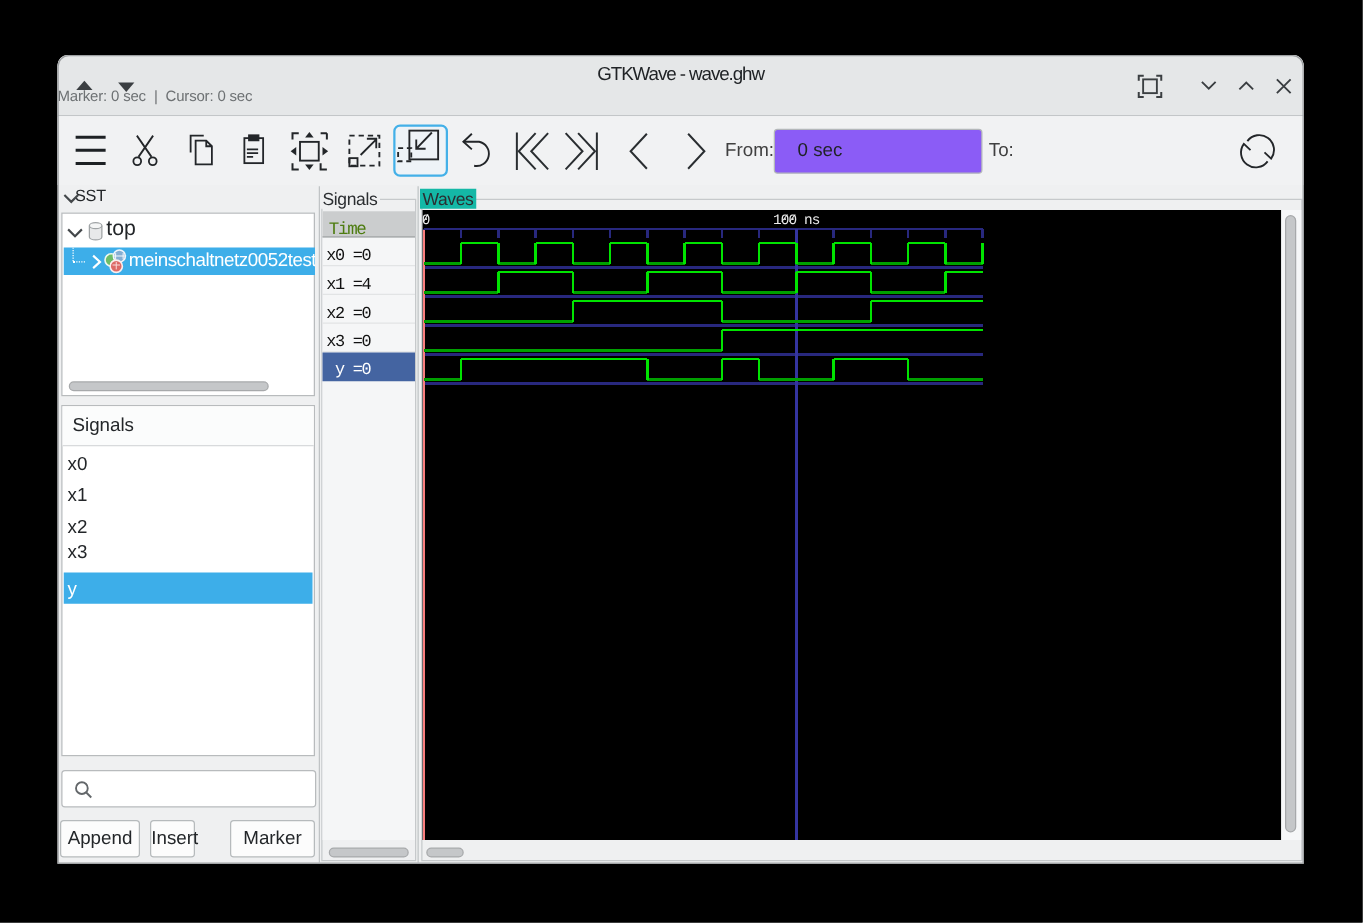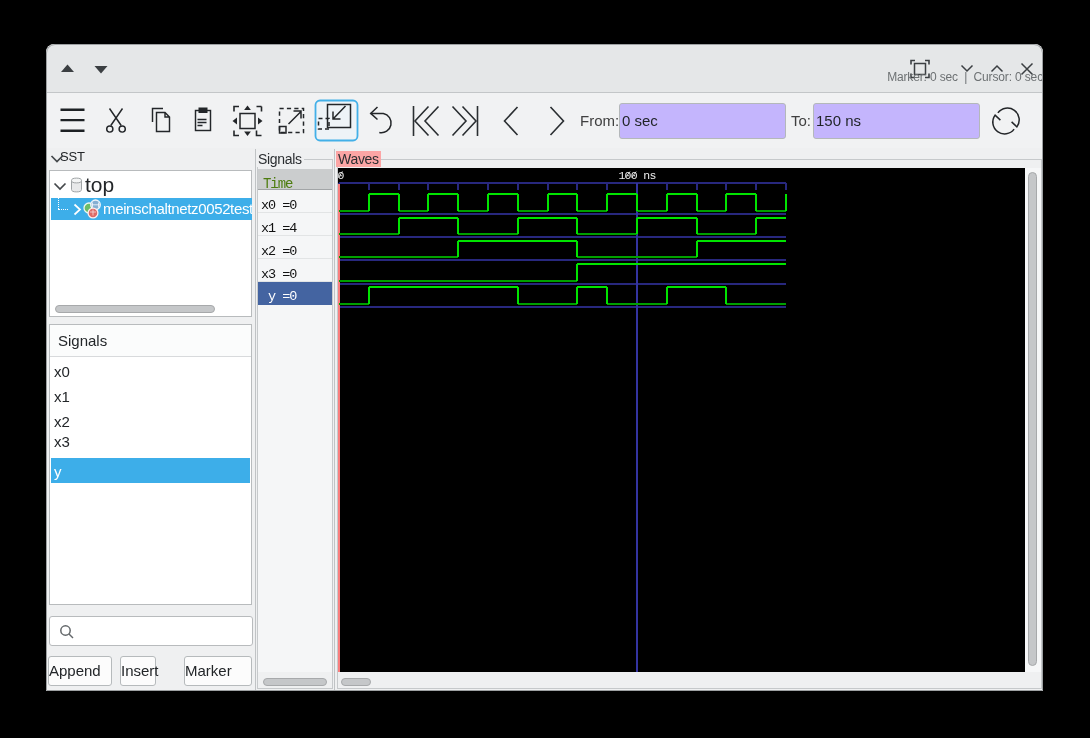--- a/index.html
+++ b/index.html
@@ -5,52 +5,53 @@
  font-family:"Liberation Sans",sans-serif;}
 #win{position:absolute;left:46px;top:44px;width:997px;height:647px;
  background:#eff0f1;border-radius:9px 9px 0 0;}
 #winborder{position:absolute;left:0;top:0;width:997px;height:647px;
  border:1px solid #9da0a2;border-radius:9px 9px 0 0;z-index:50;pointer-events:none}
 .abs{position:absolute}
 #titlebar{position:absolute;left:0;top:0;width:997px;height:49px;background:#e5e7e8;
  border-radius:8px 8px 0 0;border-bottom:1px solid #c3c6c8}
 #wtitle{position:absolute;left:0;top:7px;width:997px;text-align:center;
  font-size:15px;letter-spacing:-0.85px;color:#202326}
-#wsub{position:absolute;left:0;top:26px;width:997px;text-align:right;
+#wsub{position:absolute;left:0;top:26px;width:997px;text-align:left;
  font-size:12px;letter-spacing:-0.15px;color:#6d7173}
 #toolbar{position:absolute;left:0;top:49px;width:997px;height:55px;background:#f1f2f3}
-.entry{position:absolute;height:36px;background:#c4b5fd;border:1px solid #b4b8ba;
- border-radius:3px;font-size:15px;color:#1f2326;line-height:34px;padding-left:2px}
+.entry{position:absolute;height:36px;background:#8b5cf6;border:1px solid #b4b8ba;
+ border-radius:3px;font-size:15px;color:#1f2326;line-height:34px;padding-left:18px}
 .tlab{position:absolute;font-size:15px;color:#404040;top:19px}
 #panes{position:absolute;left:0;top:104px;width:997px;height:543px}
 .vsep{position:absolute;top:1px;width:1px;height:541px;background:#c0c3c5}
 .box{position:absolute;background:#fff;border:1px solid #b8bbbd}
 .flabel{position:absolute;font-size:14px;letter-spacing:-0.3px;color:#2b2e31}
 .frame{position:absolute;border:1px solid #c6c9cb}
 .srow{position:absolute;font-size:15px;color:#232629;left:4px}
 .btn{position:absolute;height:30px;background:#fcfcfc;border:1px solid #b6babc;
- border-radius:3px;font-size:15px;color:#232629;text-align:left;line-height:28px;top:508px}
+ border-radius:3px;font-size:15px;color:#232629;text-align:center;line-height:28px;top:508px}
 .thumb{position:absolute;background:#c5c7c9;border:1px solid #a7a9ab;border-radius:4px}
 .sig{position:absolute;left:0;width:72px;height:23px;font-size:13.5px;letter-spacing:-1.05px;
  color:#111;line-height:23px;white-space:pre;font-family:"Liberation Mono",monospace}
 </style></head><body>
 <div id="win">
 <div id="winborder"></div>
 <div id="titlebar">
 <svg class="abs" style="left:0;top:0" width="995" height="49" viewBox="0 0 995 49">
  <path d="M15 28 L28 28 L21.5 20.5 Z" fill="#3b3f42"></path>
  <path d="M48.5 22 L61.5 22 L55 29.5 Z" fill="#3b3f42"></path>
  <g fill="none" stroke="#3b3f42" stroke-width="1.5">
   <rect x="868.5" y="19.5" width="11" height="11"></rect>
   <path d="M865 20.5 v-4 h4 M879 16.5 h4 v4 M883 29.5 v4 h-4 M869 33.5 h-4 v-4" stroke-width="1.6"></path>
   <path d="M915.5 21.5 L921 27 L926.5 21.5"></path>
   <path d="M945.5 27.5 L951 22 L956.5 27.5"></path>
   <path d="M975.5 19.5 L986.5 30.5 M986.5 19.5 L975.5 30.5"></path>
  </g>
 </svg>
+<div id="wtitle">GTKWave - wave.ghw</div>
 <div id="wsub">Marker: 0 sec&nbsp; | &nbsp;Cursor: 0 sec</div>
 </div>
 <div id="toolbar">
 <svg class="abs" style="left:0;top:0" width="995" height="55" viewBox="0 0 995 55">
  <rect x="269.5" y="7.5" width="42" height="40" rx="4.5" fill="#eef3f7" stroke="#43b0e8" stroke-width="1.8"></rect>
  <g fill="none" stroke="#1d2124" stroke-width="2.4">
   <path d="M14.5 16.7H38.5 M14.5 27.1H38.5 M14.5 37.7H38.5"></path>
  </g>
  <g fill="none" stroke="#232629" stroke-width="1.45">
   <path d="M63.5 15.5 L75.2 32.5 M76.5 15.5 L64.8 32.5"></path>
@@ -95,40 +96,39 @@
   <path d="M504.5 14 L517.5 28 L504.5 42"></path>
  </g>
  <g fill="none" stroke="#232629" stroke-width="1.5">
   <path d="M951.9 19.9 A11.5 11.5 0 0 1 970.9 33.9 L965.6 28.9"></path>
   <path d="M968.1 36.1 A11.5 11.5 0 0 1 949.1 22.1 L954.4 27.1"></path>
  </g>
 </svg>
 <div class="tlab" style="left:534px">From:</div>
 <div class="entry" style="left:573px;top:10px;width:167px">0 sec</div>
 <div class="tlab" style="left:745px">To:</div>
-<div class="entry" style="left:767px;top:10px;width:167px">150 ns</div>
 </div>
 <div id="panes">
 <div class="vsep" style="left:209px"></div>
 <div class="vsep" style="left:288px"></div>
 
 <svg class="abs" style="left:4px;top:6px" width="14" height="10" viewBox="0 0 14 10">
  <path d="M1.5 2 L7 7.5 L12.5 2" fill="none" stroke="#44484b" stroke-width="1.7"></path>
       </svg>
 <div class="abs" style="left:14px;top:1px;font-size:13px;letter-spacing:-0.2px;color:#232629">SST</div>
 
 <div class="box" style="left:3px;top:22px;width:203px;height:147px">
  <svg class="abs" style="left:3px;top:10px" width="14" height="11" viewBox="0 0 14 11">
   <path d="M1.5 2.5 L7 8 L12.5 2.5" fill="none" stroke="#44484b" stroke-width="1.7"></path>
         </svg>
  <svg class="abs" style="left:19px;top:5px" width="15" height="18" viewBox="0 0 15 18">
   <path d="M2.5 4.5 v9 a5 2.4 0 0 0 10 0 v-9" fill="#e8e9ea" stroke="#9fa3a5" stroke-width="1"></path>
   <ellipse cx="7.5" cy="4.5" rx="5" ry="2.4" fill="#f4f5f5" stroke="#9fa3a5" stroke-width="1"></ellipse>
         </svg>
- <div class="abs" style="left:35px;top:2px;font-size:21px;color:#232629">top</div>
+ <div class="abs" style="left:35px;top:2px;font-size:17px;color:#232629">top</div>
  <div class="abs" style="left:1px;top:27px;width:201px;height:22px;background:#3daee9;overflow:hidden">
   <div class="abs" style="left:7px;top:0px;width:1px;height:11px;border-left:1px dotted #fff"></div>
   <div class="abs" style="left:7px;top:11px;width:10px;height:1px;border-top:1px dotted #fff"></div>
   <svg class="abs" style="left:21px;top:5px" width="10" height="13" viewBox="0 0 10 13">
    <path d="M2.5 1.5 L8 6.5 L2.5 11.5" fill="none" stroke="#fff" stroke-width="1.7"></path>
           </svg>
   <svg class="abs" style="left:32px;top:1px" width="20" height="21" viewBox="0 0 20 21">
    <circle cx="6" cy="9" r="5" fill="#6cbd68" stroke="#eef7ee" stroke-width="1.3"></circle>
    <circle cx="12.5" cy="5.8" r="4.8" fill="#85aed2" stroke="#eff5fb" stroke-width="1.3"></circle>
    <path d="M9.5 3.5 v5 M15.5 3.5 v5 M8.2 5.8 h8.6" stroke="#f4f8fc" stroke-width="0.8" fill="none"></path>
@@ -173,21 +173,21 @@
 <div class="abs" style="left:212px;top:133px;width:74px;height:1px;background:#e2e4e5"></div>
 <div class="sig" style="left:215px;top:46px">x0 =0</div>
 <div class="sig" style="left:215px;top:69px">x1 =4</div>
 <div class="sig" style="left:215px;top:92px">x2 =0</div>
 <div class="sig" style="left:215px;top:115px">x3 =0</div>
 <div class="abs" style="left:212px;top:134px;width:74px;height:23px;background:#4464a1"></div>
 <div class="sig" style="left:215px;top:137px;color:#fff"> y =0</div>
 <div class="thumb" style="left:217px;top:530px;width:64px;height:8px"></div>
 
 <div class="frame" style="left:291px;top:11px;width:705px;height:530px"></div>
-<div class="abs flabel" style="left:290px;top:3px;background:#fca5a5;padding:0 2px">Waves</div>
+<div class="abs flabel" style="left:290px;top:3px;background:#14b8a6;padding:0 2px">Waves</div>
 <svg class="abs" style="left:292px;top:20px;background:#000" width="687" height="504" viewBox="0 0 687 504">
  <g stroke="#28287e" stroke-width="2" fill="none" shape-rendering="crispEdges">
   <path d="M1 15H448"></path>
   <path d="M1.0 15V22 M30.8 15V22 M60.6 15V22 M90.4 15V22 M120.2 15V22 M150.0 15V22 M179.8 15V22 M209.6 15V22 M239.4 15V22 M269.2 15V22 M299.0 15V22 M328.8 15V22 M358.6 15V22 M388.4 15V22 M418.2 15V22 M448.0 15V22"></path>
   <path d="M1 45.9H448 M1 69.1H448 M1 92.3H448 M1 115.5H448 M1 138.7H448"></path>
  </g>
  <path d="M299 15V504" stroke="#3434a0" stroke-width="2" fill="none" shape-rendering="crispEdges"></path>
  <path d="M1 16V504" stroke="#f97e7e" stroke-width="2" fill="none" shape-rendering="crispEdges"></path>
  <g font-family="Liberation Mono,monospace" font-size="11.5px" letter-spacing="-0.7" fill="#ececec">
   <text x="2.5" y="11" text-anchor="middle">0</text>

